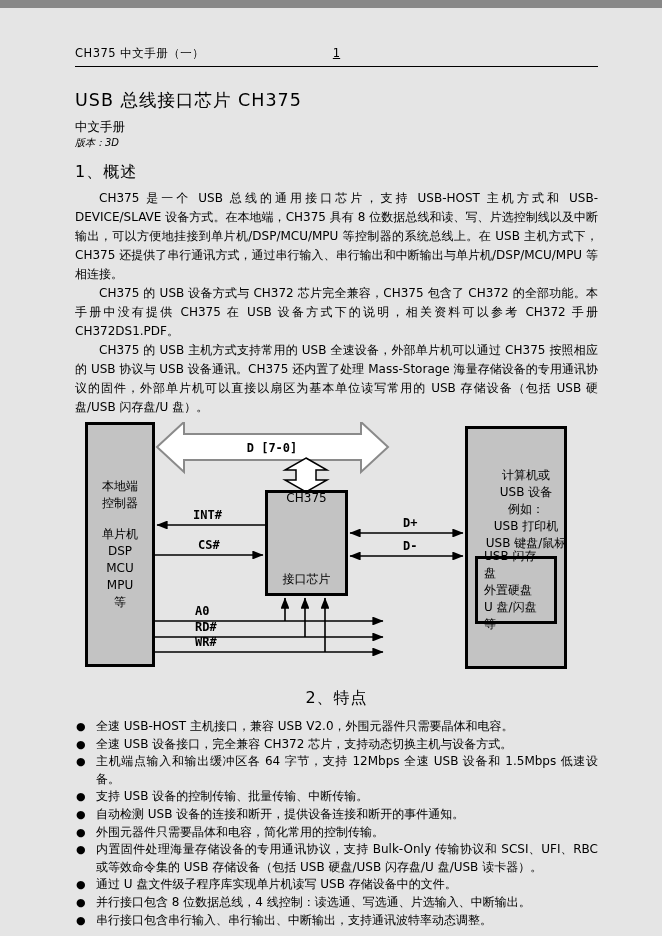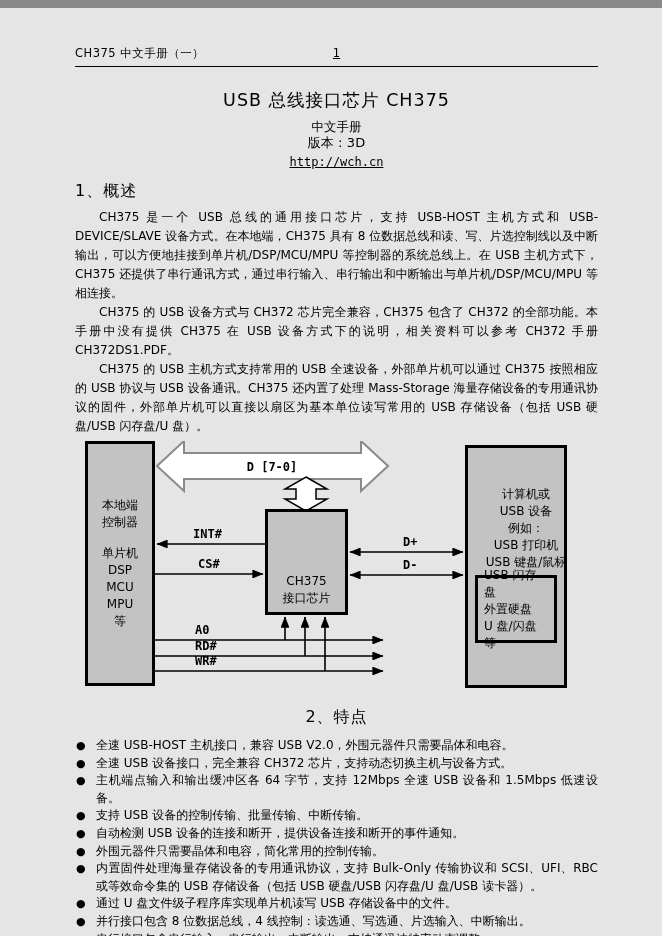--- a/index.html
+++ b/index.html
@@ -11,43 +11,43 @@
   .content { margin:0 64px 0 75px; width:523px; }
 
   
   .hdr { position:relative; margin-top:38px; border-bottom:1.5px solid #000;
          padding-bottom:5px; font-size:11.5px; }
   .hdr-left { letter-spacing:.5px; }
   .hdr-page { position:absolute; left:0; right:0; top:0; text-align:center;
               text-decoration:underline; }
 
   
-  .title-block { text-align:center; }
+  .title-block { text-align:left; }
   .doc-title { margin-top:21px; font-size:17.5px; font-weight:400; letter-spacing:1px; }
   .doc-sub   { margin-top:7px;  font-size:12.5px; line-height:16px; }
-  .doc-ver   { font-size:13px; line-height:16px; }
+  .doc-ver   { font-size:10px; line-height:16px;font-style:italic; }
   .doc-link  { font-size:12px; line-height:16px;
                font-family:"DejaVu Sans Mono", monospace;
                text-decoration:underline; color:#000; display:inline-block; }
 
   
   .sec-h { font-size:16px; font-weight:400; letter-spacing:1px; }
   .sec1-h { margin-top:11px; }
   .sec2-h { margin-top:14px;text-align:center; }
   .para { font-size:12px; line-height:19px; text-align:justify; text-indent:2em; }
   .paras { margin-top:6px; }
 
   
   .diagram { position:relative; width:523px; height:252px; margin-top:5px; }
   .diagram svg { position:absolute; left:0; top:0; }
   .dg-sig-label { font-family:"DejaVu Sans Mono", monospace; font-size:12px; font-weight:bold; }
   .dg-box { position:absolute; display:flex; flex-direction:column; align-items:center;
             font-size:12px; line-height:17px; text-align:center; }
   .dg-left  { left:10px;  top:0;    width:70px;  height:245px; justify-content:center; }
-  .dg-chip  { left:190px; top:68px; width:83px;  height:98px; justify-content:flex-end; }
+  .dg-chip  { left:190px; top:68px; width:83px;  height:98px; justify-content:space-between; }
   .dg-right { left:390px; top:4px;  width:122px; height:126px; justify-content:flex-end; }
   .dg-inner { left:400px; top:134px; width:73px; height:68px;
               align-items:flex-start; justify-content:center; padding-left:9px; text-align:left; }
   .dg-spacer { height:14px; }
 
   
   .features { margin-top:9px; list-style:none; }
   .feat { display:flex; font-size:12px; line-height:17.6px; }
   .blt { width:21px; padding-left:1px; flex:0 0 21px; font-size:11px; }
   .ftext { flex:1; text-align:justify; }
@@ -60,21 +60,20 @@
 
     <div class="hdr">
       <span class="hdr-left">CH375 中文手册（一）</span>
       <span class="hdr-page">1</span>
     </div>
 
     <div class="title-block">
       <div class="doc-title">USB 总线接口芯片 CH375</div>
       <div class="doc-sub">中文手册</div>
       <div class="doc-ver">版本：3D</div>
-      <div><a href="#" class="doc-link">http://wch.cn</a></div>
     </div>
 
     <div class="sec-h sec1-h">1、概述</div>
     <div class="paras">
       <p class="para">CH375 是一个 USB 总线的通用接口芯片，支持 USB-HOST 主机方式和 USB-DEVICE/SLAVE 设备方式。在本地端，CH375 具有 8 位数据总线和读、写、片选控制线以及中断输出，可以方便地挂接到单片机/DSP/MCU/MPU 等控制器的系统总线上。在 USB 主机方式下，CH375 还提供了串行通讯方式，通过串行输入、串行输出和中断输出与单片机/DSP/MCU/MPU 等相连接。</p>
       <p class="para">CH375 的 USB 设备方式与 CH372 芯片完全兼容，CH375 包含了 CH372 的全部功能。本手册中没有提供 CH375 在 USB 设备方式下的说明，相关资料可以参考 CH372 手册 CH372DS1.PDF。</p>
       <p class="para">CH375 的 USB 主机方式支持常用的 USB 全速设备，外部单片机可以通过 CH375 按照相应的 USB 协议与 USB 设备通讯。CH375 还内置了处理 Mass-Storage 海量存储设备的专用通讯协议的固件，外部单片机可以直接以扇区为基本单位读写常用的 USB 存储设备（包括 USB 硬盘/USB 闪存盘/U 盘）。</p>
     </div>
 
     <div class="diagram">

